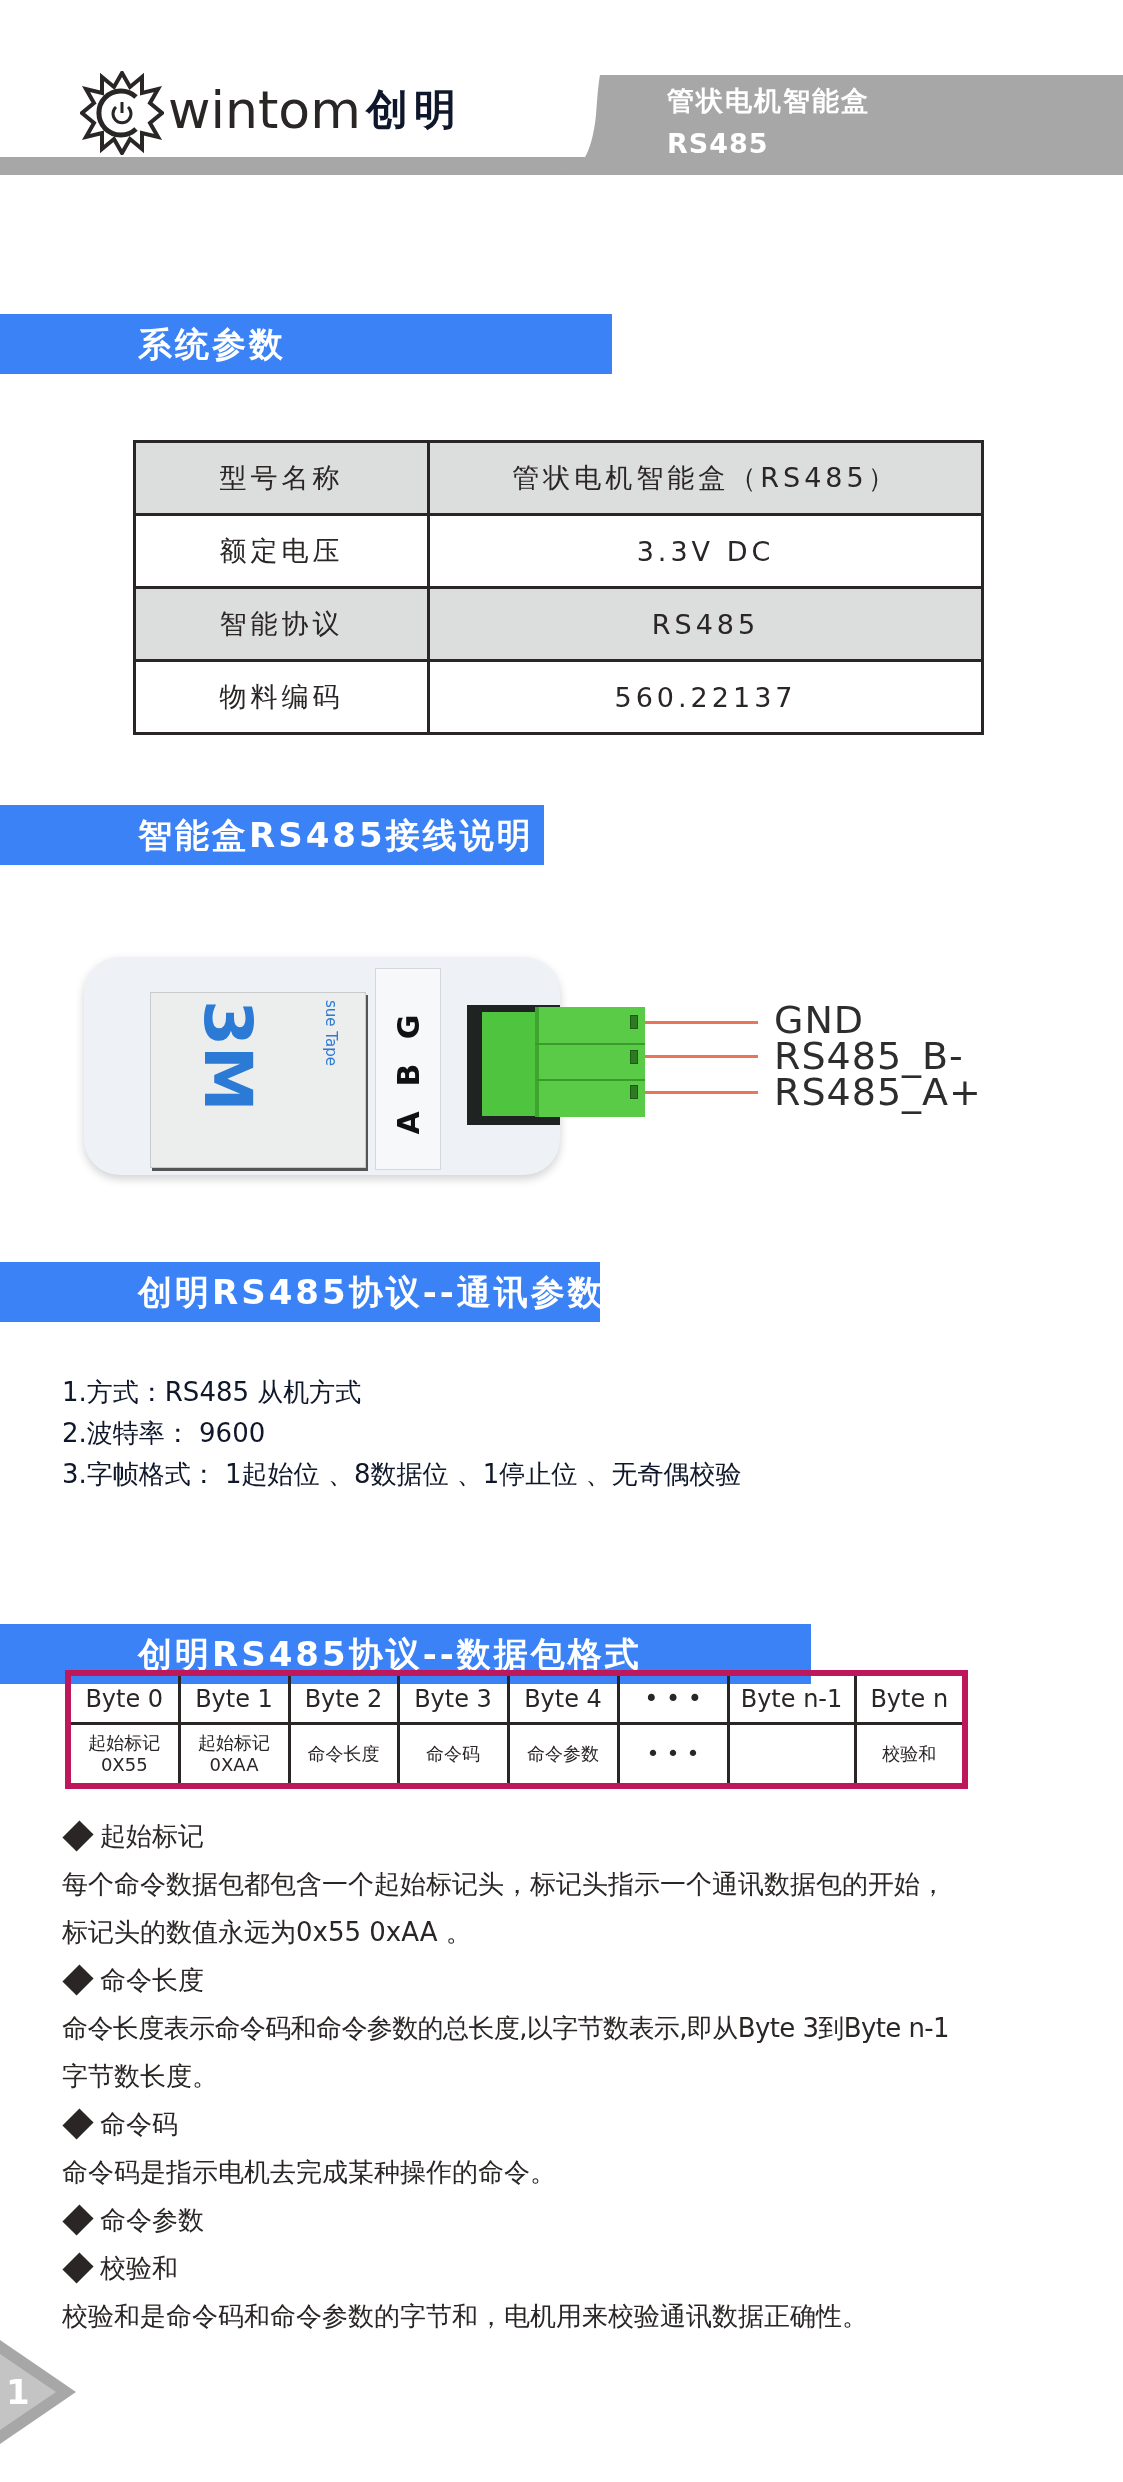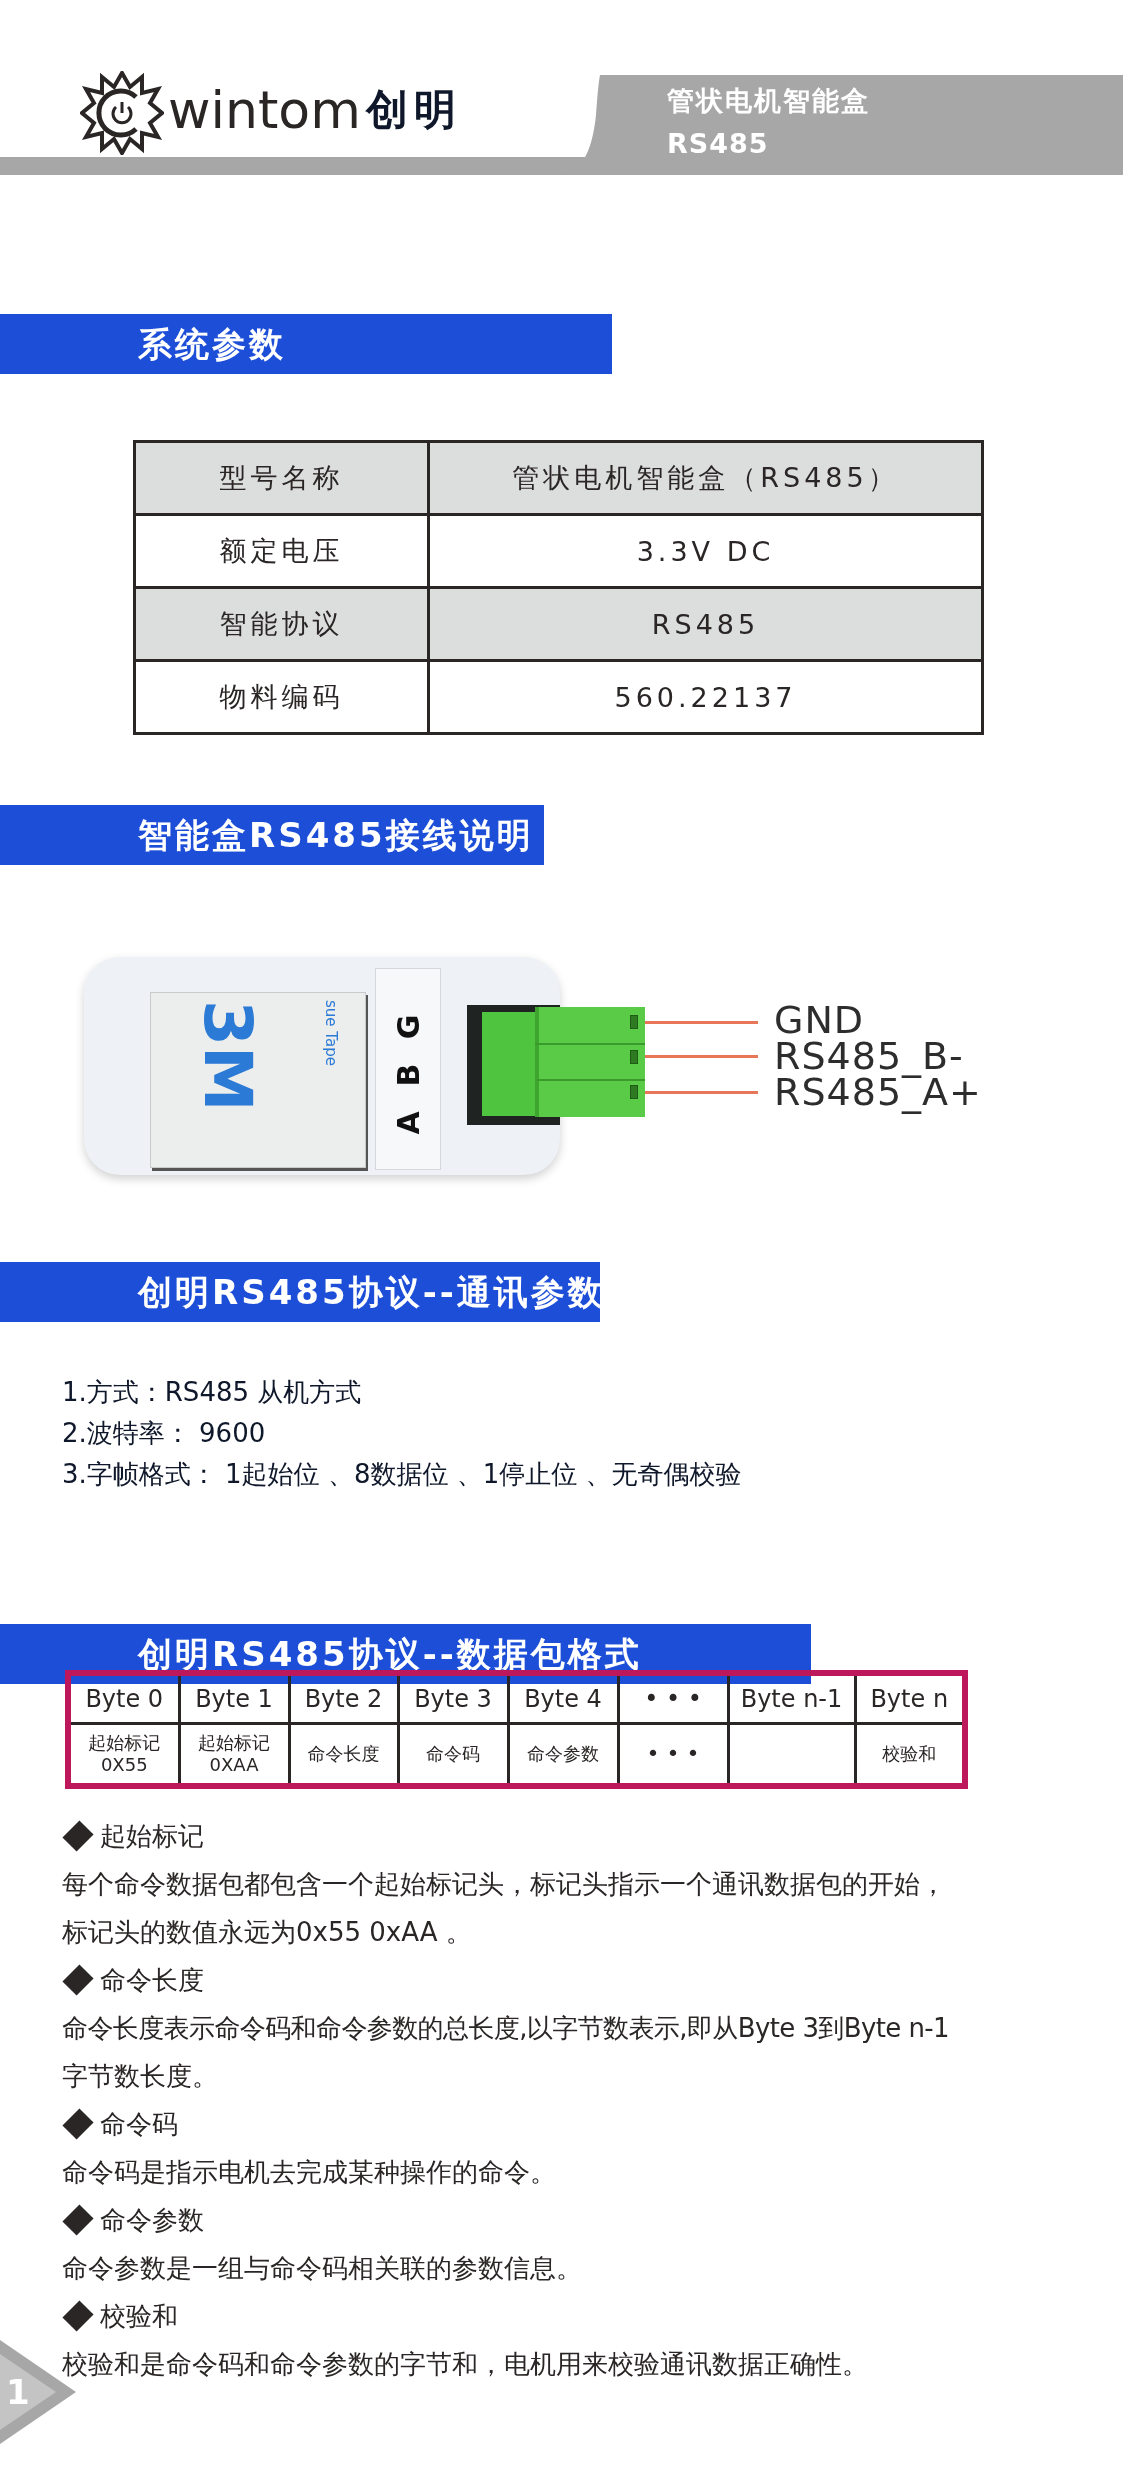--- a/index.html
+++ b/index.html
@@ -10,21 +10,21 @@
   
   .hdr-band { left: 0; top: 157px; width: 1123px; height: 18px; background: #a7a7a7; }
   .hdr-block { left: 560px; top: 75px; width: 563px; height: 100px; }
   .hdr-title1 { left: 667px; top: 84px; font-size: 27px; font-weight: bold; color: #ffffff; letter-spacing: 2px; line-height: 34px; }
   .hdr-title2 { left: 667px; top: 127px; font-size: 27px; font-weight: bold; color: #ffffff; letter-spacing: 1px; line-height: 34px; }
   .logo-sun { left: 80px; top: 71px; width: 84px; height: 84px; }
   .logo-word { left: 168px; top: 74px; font-family: "DejaVu Sans", sans-serif; font-size: 52px; line-height: 72px; color: #2b2626; letter-spacing: 0px; }
   .logo-cn { left: 366px; top: 80px; font-size: 42px; font-weight: bold; line-height: 60px; color: #0f172a; letter-spacing: 6px; }
 
   
-  .sec-bar { left: 0; height: 60px; background: #1d4ed8; color: #ffffff; font-weight: bold; font-size: 34px; line-height: 60px; padding-left: 138px; letter-spacing: 3px; white-space: nowrap; }
+  .sec-bar { left: 0; height: 60px; background: #3b82f6; color: #ffffff; font-weight: bold; font-size: 34px; line-height: 60px; padding-left: 138px; letter-spacing: 3px; white-space: nowrap; }
 
   
   .spec-table { left: 133px; top: 440px; width: 851px; border-collapse: collapse; border: 3px solid #f97316; }
   .spec-table td { border: 3px solid #2b2626; height: 73px; text-align: center; font-size: 27px; letter-spacing: 4px; color: #2b2626; }
   .spec-table td.k { width: 294px; }
   .spec-table tr.shade td { background: #dcdddd; }
 
   
   .dev-body { left: 84px; top: 957px; width: 476px; height: 218px; background: #eef1f6; border-radius: 36px; box-shadow: 0 4px 10px rgba(0,0,0,0.18); }
   .dev-tape { left: 150px; top: 992px; width: 216px; height: 176px; background: #eceded; border: 1px solid #c9cacb; box-shadow: 2px 3px 0 #555; }
@@ -200,21 +200,20 @@
   <div class="h">
       <span class="diamond"></span>
       <span>命令码</span>
     </div>
   <div>命令码是指示电机去完成某种操作的命令。</div>
 
   <div class="h">
       <span class="diamond"></span>
       <span>命令参数</span>
     </div>
-  <div>命令参数是一组与命令码相关联的参数信息。</div>
 
   <div class="h">
       <span class="diamond"></span>
       <span>校验和</span>
     </div>
   <div>校验和是命令码和命令参数的字节和，电机用来校验通讯数据正确性。</div>
 </div>
 
 <svg class="abs page-marker" viewBox="0 0 76 104">
   <polygon points="0,0 76,52 0,104" fill="#a7a7a7"></polygon>

